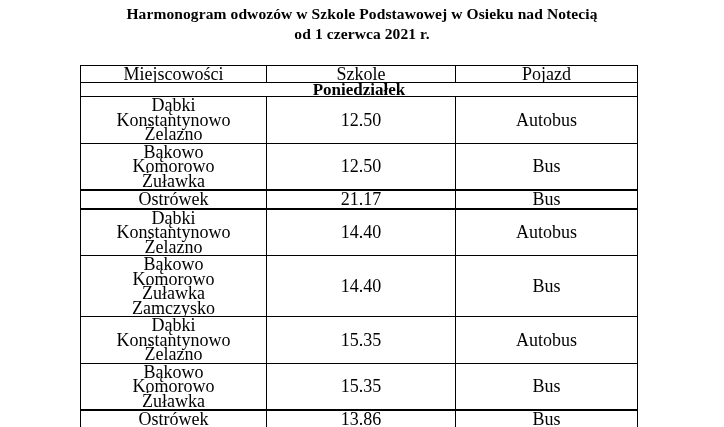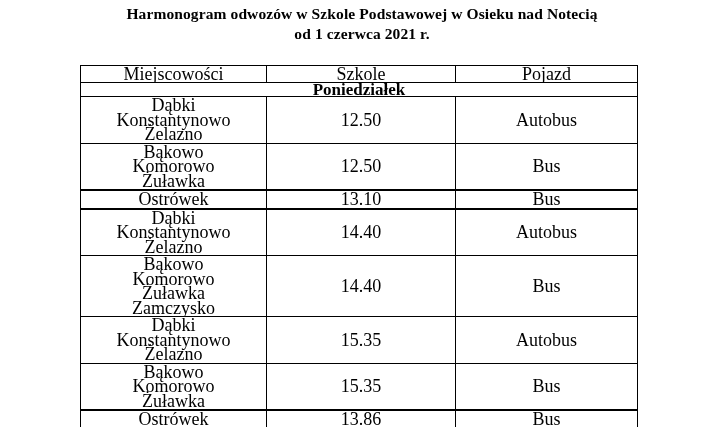--- a/index.html
+++ b/index.html
@@ -105,21 +105,21 @@
             <div>Komorowo</div>
             <div>Żuławka</div>
           </td>
           <td class="cell">12.50</td>
           <td class="cell">Bus</td>
         </tr>
         <tr class="single">
           <td class="cell places">
             <div>Ostrówek</div>
           </td>
-          <td class="cell">13.10</td>
+          <td class="cell">21.17</td>
           <td class="cell">Bus</td>
         </tr>
         <tr>
           <td class="cell places">
             <div>Dąbki</div>
             <div>Konstantynowo</div>
             <div>Żelazno</div>
           </td>
           <td class="cell">14.40</td>
           <td class="cell">Autobus</td>

